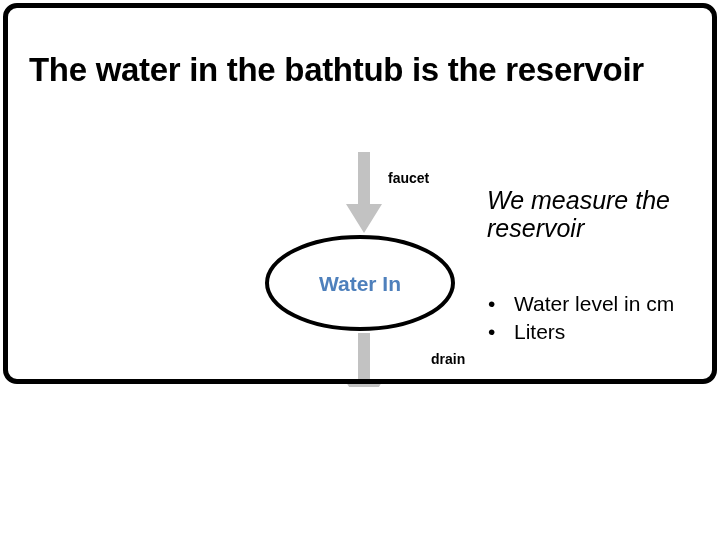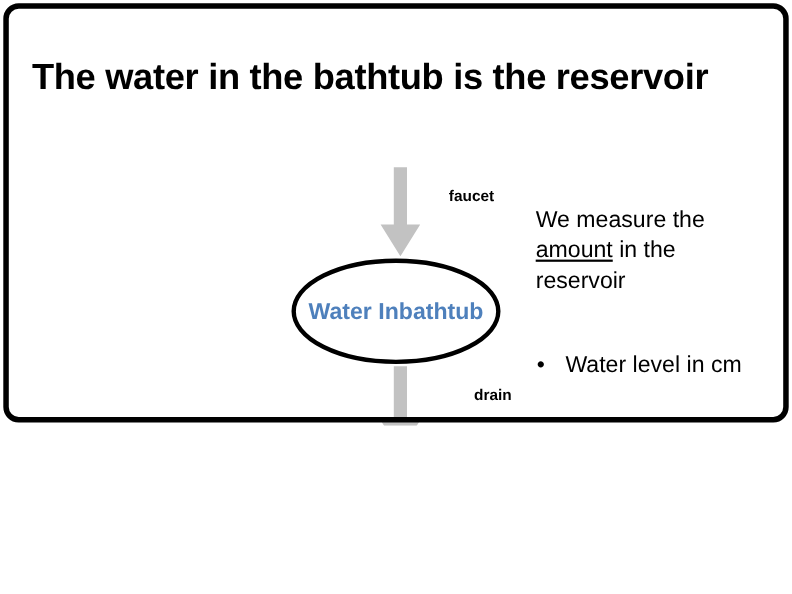--- a/index.html
+++ b/index.html
@@ -39,21 +39,21 @@
     stroke: #000000;
     stroke-width: 4;
   }
   .small-label {
     position: absolute;
     font-size: 14px;
     font-weight: bold;
     color: #000000;
     white-space: nowrap;
   }
-  .faucet-label { left: 388px; top: 170px; margin-left: 20px; }
+  .faucet-label { left: 388px; top: 170px; }
   .drain-label  { left: 399px; top: 351px; margin-left: 32px; }
   .node-text {
     position: absolute;
     left: 267px;
     top: 236px;
     width: 186px;
     height: 94px;
     display: flex;
     flex-direction: row;
     align-items: center;
@@ -65,22 +65,23 @@
     color: #4E80BC;
   }
   .notes {
     position: absolute;
     left: 487px;
     top: 186px;
     width: 215px;
     color: #000000;
   }
   .measure {
-    font-size: 21px;
+    font-size: 25px;
     line-height: 28px;
+    font-style: italic;
   }
   .measure .line { display: block; }
   .underlined { text-decoration: underline; }
   .bullets {
     list-style: none;
     margin-top: 48px;
   }
   .bullets li {
     position: relative;
     padding-left: 27px;
@@ -107,29 +108,28 @@
     <polygon points="358,333 370,333 370,382 382,382 364,411 346,382 358,382" fill="#C2C2C2"></polygon>
     <ellipse cx="360" cy="283" rx="93" ry="46"></ellipse>
   </svg>
 
   <div class="small-label faucet-label">faucet</div>
 
   <div class="small-label drain-label">drain</div>
 
   <div class="node-text" style="color: rgb(78, 128, 188);">
     <span>Water In</span>
-    <span>bathtub</span>
   </div>
 
   <div class="notes">
     <p class="measure">
       <span class="line">We measure the</span>
-      <span class="line"><span class="underlined">amount</span><span> in the</span></span>
       <span class="line">reservoir</span>
     </p>
     <ul class="bullets">
       <li>Water level in cm</li>
+      <li>Liters</li>
     </ul>
   </div>
 
   <div class="frame" style="border-color: rgb(0, 0, 0);"></div>
 
 </div>
 
 </body></html>

